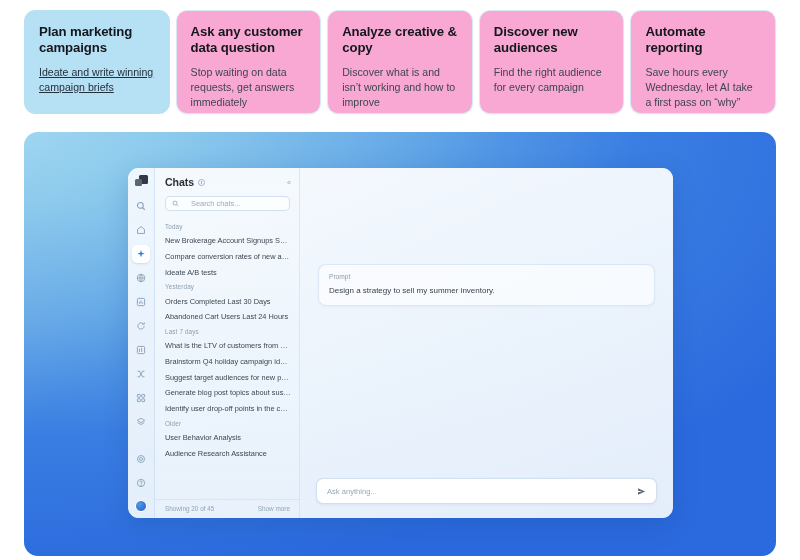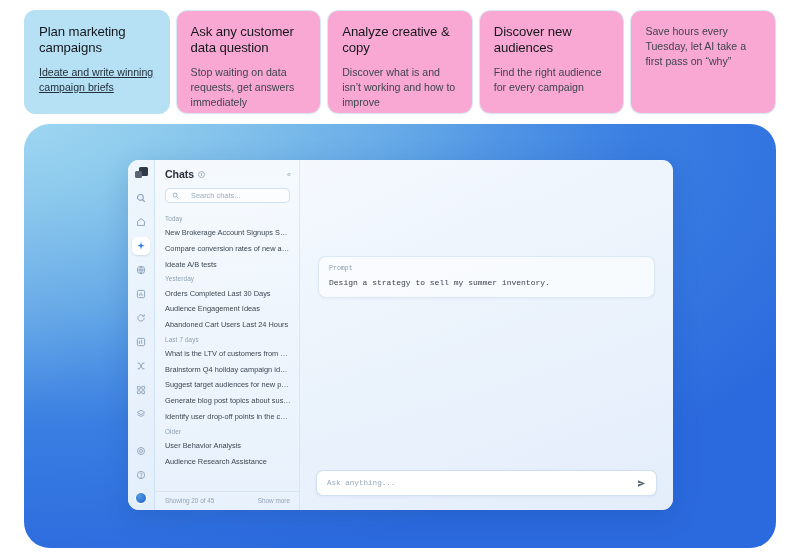--- a/index.html
+++ b/index.html
@@ -29,38 +29,38 @@
     gap: 9px;
     box-shadow: 0 1px 2px rgba(30,70,120,0.05);
   }
   .card.highlight {
     background: #b6e0f4;
     border-color: #b6e0f4;
     box-shadow: none;
   }
   .card-title {
     font-size: 13.2px;
-    font-weight: normal;
+    font-weight: bold;
     line-height: 1.22;
     color: #14171c;
     letter-spacing: -0.1px;
   }
   .card-desc {
     font-size: 10.6px;
     line-height: 1.42;
     color: #3e454d;
   }
   .card.highlight .card-desc { color: #23313c; text-decoration: underline; }
 
   
   .hero-panel {
     position: absolute;
-    left: 24px; top: 124px;
+    left: 24px; top: 132px;
     width: 752px; height: 424px;
-    border-radius: 26px;
+    border-radius: 14px;
     background:
       radial-gradient(120% 105% at 0% 0%, #89cdee 0%, #7cc2ea 16%, #5fa5e6 42%, #3a7ee2 68%, #2b6ade 100%),
       linear-gradient(115deg, #8ecfef 0%, #4d93e5 48%, #2a66dc 100%);
     overflow: hidden;
   }
   .hero-panel::after {
     content: "";
     position: absolute; inset: 0;
     background: linear-gradient(150deg, rgba(255,255,255,0.18) 0%, rgba(255,255,255,0) 34%);
     pointer-events: none;
@@ -211,21 +211,20 @@
   .foot-count { font-size: 6.4px; color: #93a4b6; }
   .foot-more  { font-size: 6.4px; color: #93a4b6; }
 
   
   .chat-main {
     flex: 1 1 auto;
     display: flex;
     flex-direction: column;
     position: relative;
     background: linear-gradient(165deg, rgba(247,250,254,0.6), rgba(236,244,252,0.55));
-    font-family: Liberation Mono, monospace;
   }
   .prompt-wrap {
     padding: 96px 18px 0 18px;
     display: flex;
     justify-content: flex-end;
   }
   .prompt-card {
     width: 100%;
     border-radius: 8px;
     background: rgba(255,255,255,0.62);
@@ -286,21 +285,22 @@
     <div class="card-title">Analyze creative &amp; copy</div>
     <div class="card-desc">Discover what is and isn’t working and how to improve</div>
   </div>
 
   <div class="card">
     <div class="card-title">Discover new audiences</div>
     <div class="card-desc">Find the right audience for every campaign</div>
   </div>
 
   <div class="card">
-    <div class="card-desc">Save hours every Tuesday, let AI take a first pass on “why”</div>
+    <div class="card-title">Automate reporting</div>
+    <div class="card-desc">Save hours every Wednesday, let AI take a first pass on “why”</div>
   </div>
 </div>
 
 <div class="hero-panel">
 
   <div class="app-window">
 
     <div class="icon-rail">
       <div class="rail-logo">
           <i class="a"></i>
@@ -401,21 +401,20 @@
       </div>
 
       <div class="chat-list">
         <div class="grp-label">Today</div>
         <div class="chat-item">New Brokerage Account Signups Share</div>
         <div class="chat-item">Compare conversion rates of new ad cam...</div>
         <div class="chat-item">Ideate A/B tests</div>
 
         <div class="grp-label">Yesterday</div>
         <div class="chat-item">Orders Completed Last 30 Days</div>
-        <div class="chat-item">Audience Engagement Ideas</div>
         <div class="chat-item">Abandoned Cart Users Last 24 Hours</div>
 
         <div class="grp-label">Last 7 days</div>
         <div class="chat-item">What is the LTV of customers from organic...</div>
         <div class="chat-item">Brainstorm Q4 holiday campaign ideas</div>
         <div class="chat-item">Suggest target audiences for new product...</div>
         <div class="chat-item">Generate blog post topics about sustaina...</div>
         <div class="chat-item">Identify user drop-off points in the checko...</div>
 
         <div class="grp-label">Older</div>

